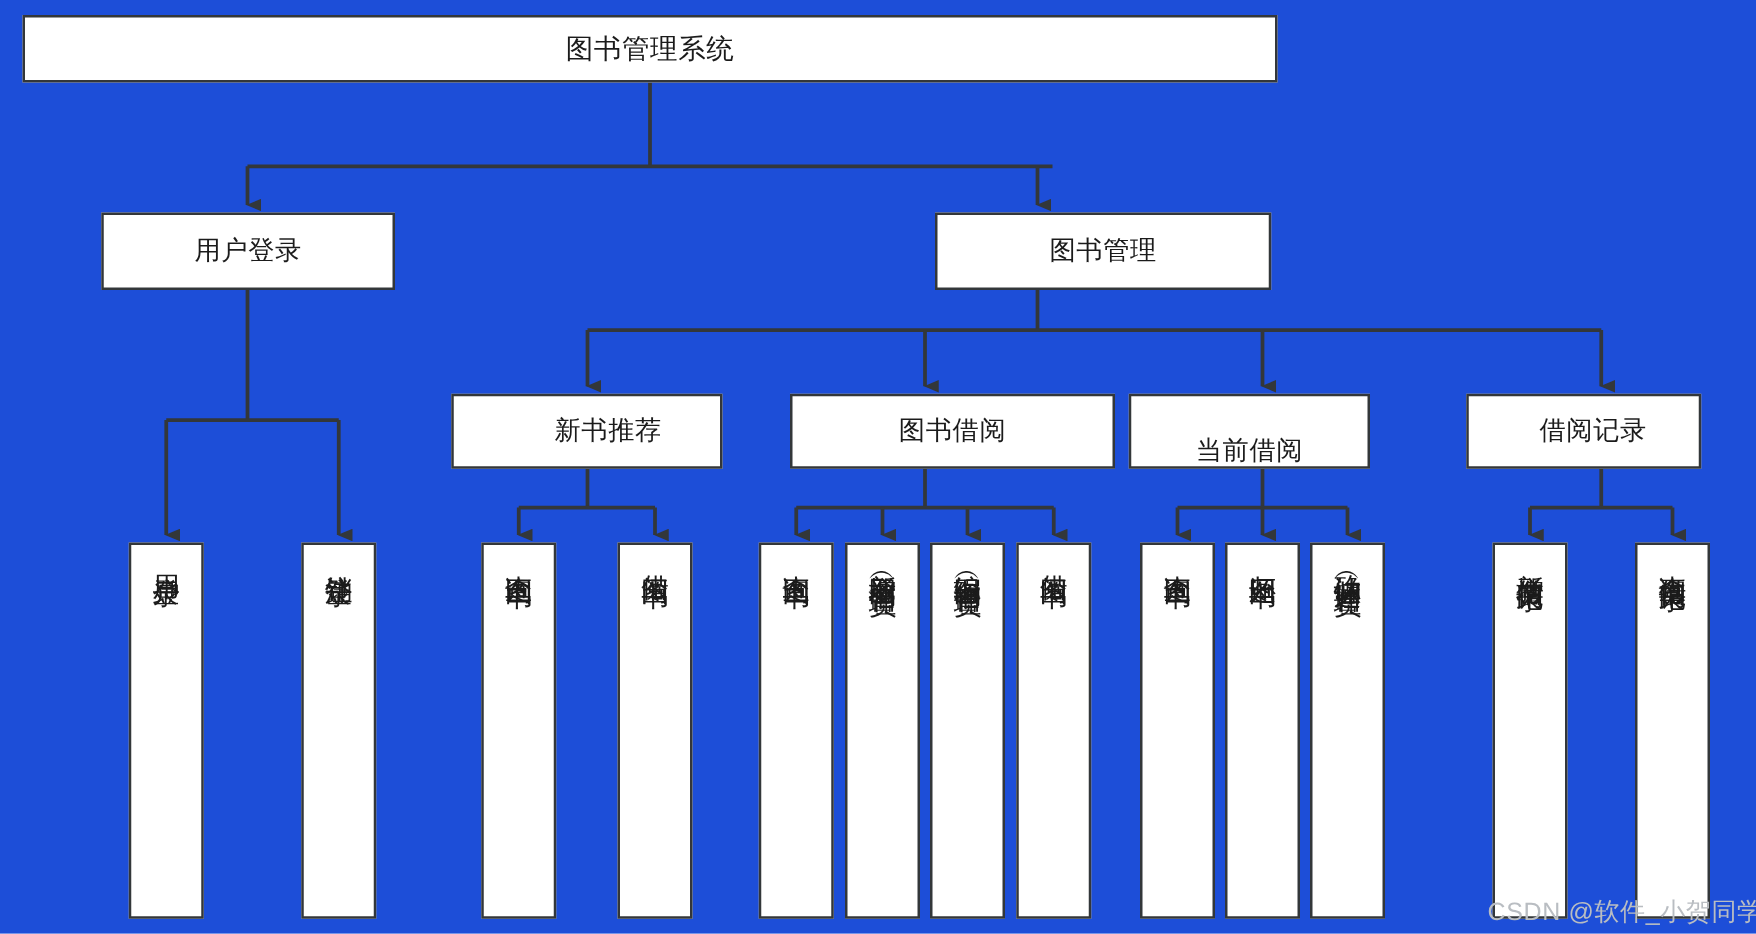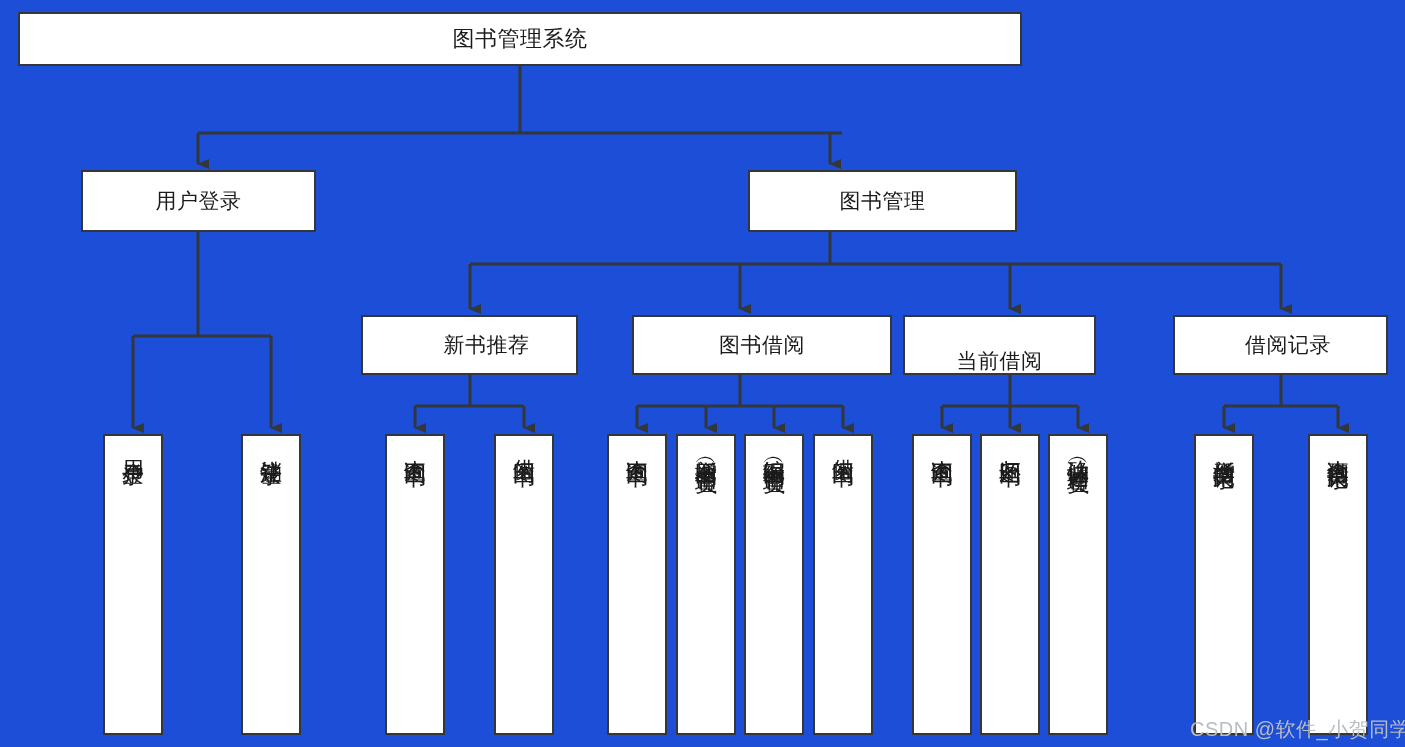--- a/index.html
+++ b/index.html
@@ -143,21 +143,21 @@
 
   <div class="node horiz" style="left:361px; top:315px; width:217px; height:60px;padding-left:34px;">
     <span class="lbl">新书推荐</span>
   </div>
   <div class="node horiz" style="left:632px; top:315px; width:260px; height:60px;">
     <span class="lbl">图书借阅</span>
   </div>
   <div class="node horiz" style="left:903px; top:315px; width:193px; height:60px;align-items:flex-end;">
     <span class="lbl">当前借阅</span>
   </div>
-  <div class="node horiz" style="left:1173px; top:315px; width:215px; height:60px;padding-left:15px;">
+  <div class="node horiz" style="left:1173px; top:315px; width:188px; height:60px;padding-left:15px;">
     <span class="lbl">借阅记录</span>
   </div>
 
   <div class="node vert" style="left:103px; top:434px; width:60px; height:301px;">
     <span class="lbl">用户登录</span>
   </div>
   <div class="node vert" style="left:241px; top:434px; width:60px; height:301px;">
     <span class="lbl">注销登录</span>
   </div>
 

